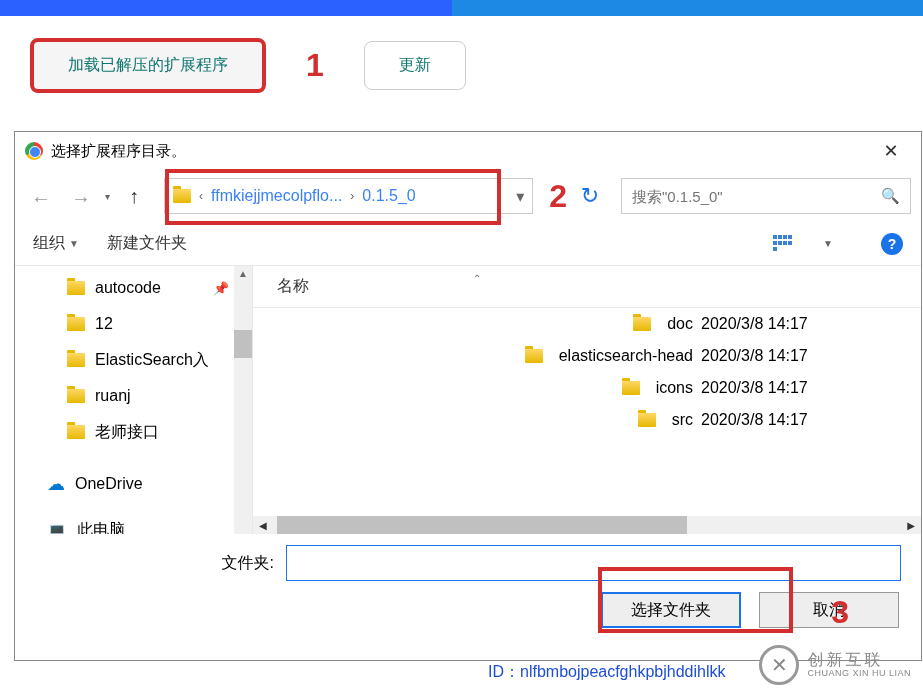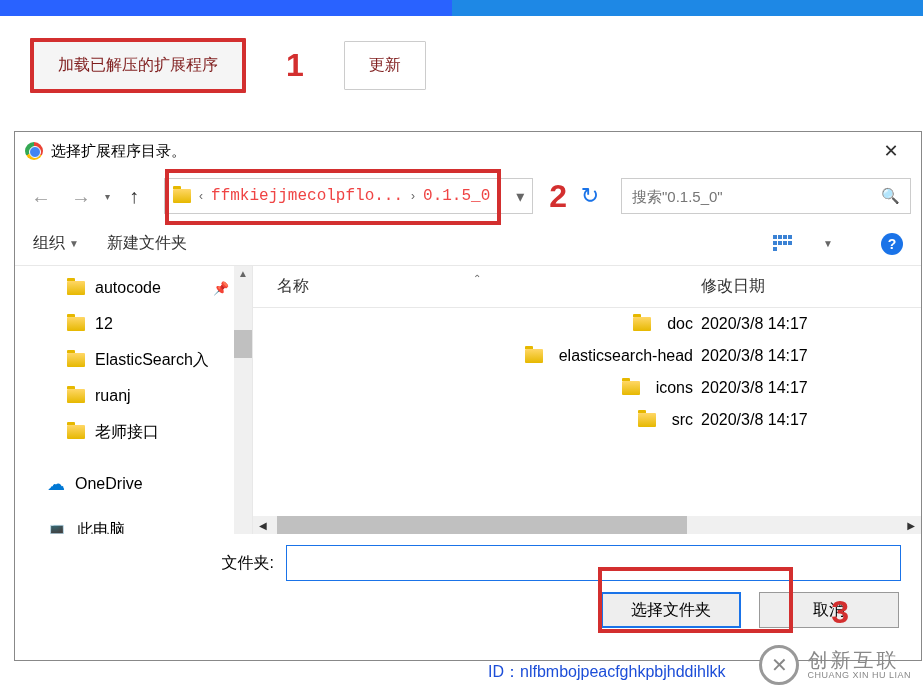--- a/index.html
+++ b/index.html
@@ -30,26 +30,26 @@
     }
     .toolbar {
       position: absolute;
       top: 38px;
       left: 30px;
       display: flex;
       gap: 40px;
       align-items: center;
     }
     .toolbar-btn {
-      padding: 13px 24px;
+      padding: 13px 34px;
       border: 1px solid #ccc;
-      border-radius: 1px;
+      border-radius: 8px;
       background: #fff;
       font-size: 16px;
-      color: #7f1d1d;
+      color: #0f766e;
       cursor: pointer;
     }
     .toolbar-btn.btn1 {
       border: 4px solid #d32f2f;
       background: #f5f5f5;
     }
     .red-annot {
       color: #d32f2f;
       font-size: 32px;
       font-weight: bold;
@@ -132,21 +132,21 @@
     }
     .folder-icon-small::before {
       content: "";
       position: absolute;
       top: -3px; left: 0;
       width: 8px; height: 3px;
       background: #e6b800;
       border-radius: 1px 1px 0 0;
     }
     .bc-chev { color: #666; font-size: 12px; }
-    .bc-seg { color: #ef4444; font-family: Liberation Mono, monospace; }
+    .bc-seg { color: #3b82f6; }
     .bc-drop {
       margin-left: auto;
       color: #666;
       cursor: pointer;
     }
     .red-box-2 {
       position: absolute;
       border: 4px solid #d32f2f;
       top: -10px;
       left: 0px;
@@ -416,21 +416,21 @@
       width: 40px; height: 40px;
       border: 3px solid #999;
       border-radius: 50%;
       display: flex;
       align-items: center;
       justify-content: center;
       font-size: 20px;
       background: #fff;
     }
     .wm-text { display: flex; flex-direction: column; line-height: 1.1; }
-    .wm-cn { font-size: 20px; letter-spacing: 3px; }
+    .wm-cn { font-size: 16px; letter-spacing: 3px; }
     .wm-en { font-size: 9px; letter-spacing: 0.5px; }
   </style>
 </head>
 <body>
 
 <div class="top-band"></div>
 <div class="top-band-right"></div>
 
 <div class="toolbar">
   <button class="toolbar-btn btn1">加载已解压的扩展程序</button>
@@ -524,21 +524,20 @@
         <div class="side-scroll-thumb"></div>
       </div>
     </div>
 
     <div class="file-list">
       <div class="list-header">
         <div class="col-name">
           <span class="sort-ind">⌃</span>
           <span>名称</span>
         </div>
-        <div class="col-date">修改日期</div>
       </div>
       <div class="file-row">
         <div class="col-name">
             <span class="folder-icon-small"></span>
             <span>doc</span>
           </div>
         <div class="col-date">2020/3/8 14:17</div>
       </div>
       <div class="file-row">
         <div class="col-name">

